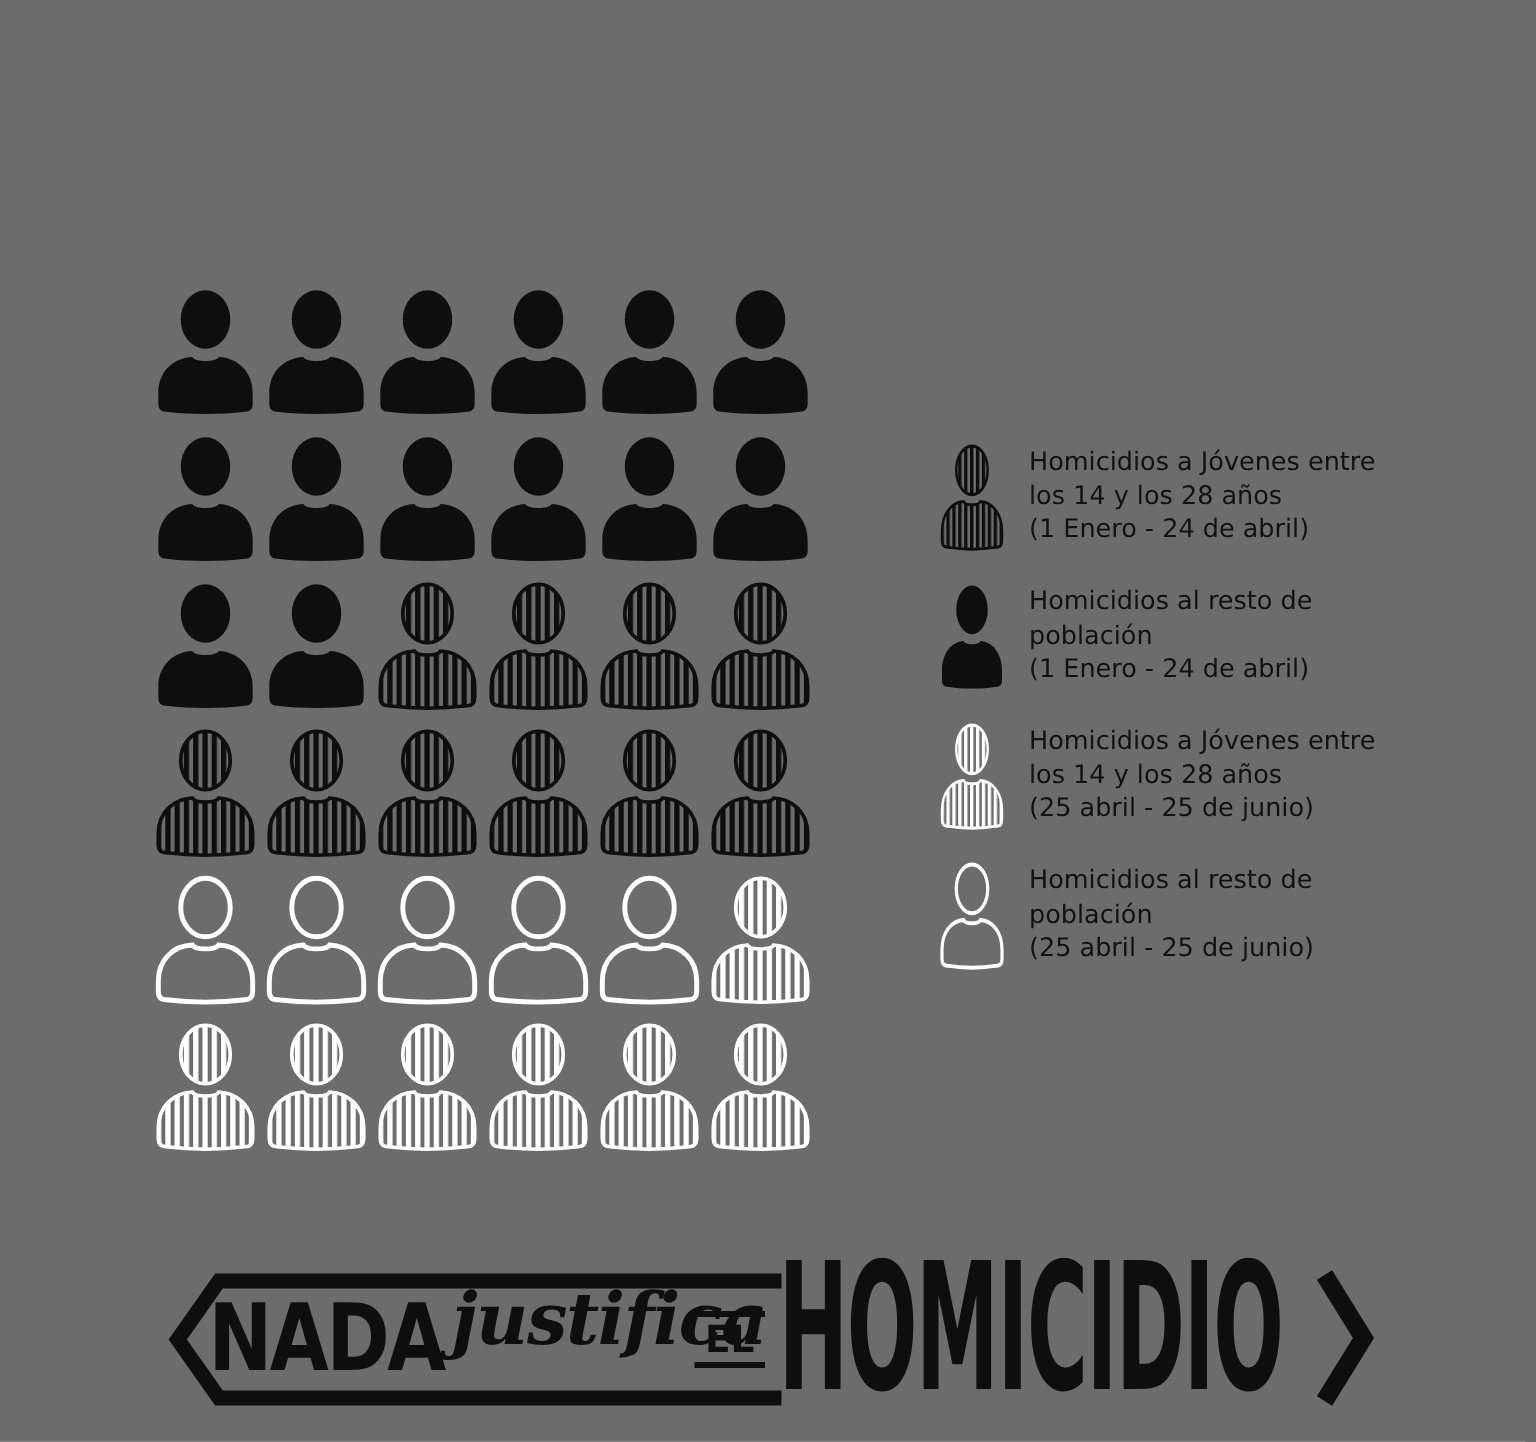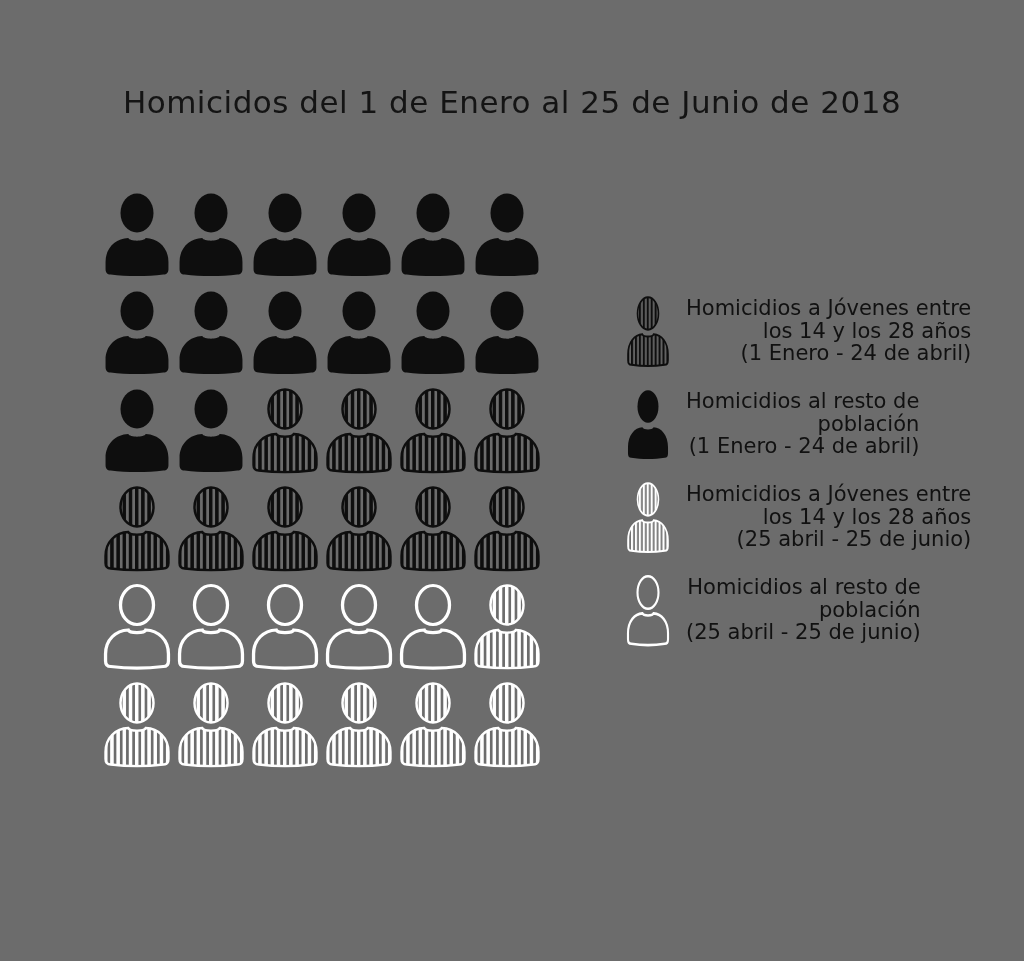--- a/index.html
+++ b/index.html
@@ -40,23 +40,22 @@
   .person{width:66px;height:84px;}
 
   
   .legend{
     position:absolute;left:627px;top:296px;
     display:flex;flex-direction:column;gap:23px;
   }
   .legend-item{display:flex;align-items:center;gap:17px;}
   .legend-icon{width:42px;height:70px;flex:none;}
   .legend-text{
-    font-size:21px;line-height:22.5px;color:#111;
+    font-size:17px;line-height:22.5px;color:#111;
     white-space:nowrap;
-    text-align:right;
   }
   .legend-text span{display:block;}
 
   
   .logo{position:absolute;left:113px;top:846px;width:800px;height:96px;color:#0e0e0e;}
   .logo-left{position:absolute;left:0;top:2px;width:408px;height:90px;}
   .logo-frame{position:absolute;left:0;top:0;width:408px;height:90px;}
   .logo-nada{
     position:absolute;left:26px;top:13px;
     font-weight:bold;font-size:62px;line-height:1;letter-spacing:-2px;
@@ -95,21 +94,20 @@
       <pattern id="stripes-light" width="6" height="12" patternUnits="userSpaceOnUse">
         <rect id="stripe-light-rect" width="3.4" height="12" fill="#ffffff"></rect>
       </pattern>
       <g id="person-shape">
         <ellipse cx="32" cy="21" rx="16" ry="19.5"></ellipse>
         <path d="M 6.5 82.5 C 3 82.5 1.5 80.5 1.5 77 L 1.5 70 C 1.5 55.5 11.5 46.5 23.5 46 C 25 49.5 39 49.5 40.5 46 C 52.5 46.5 62.5 55.5 62.5 70 L 62.5 77 C 62.5 80.5 61 82.5 57.5 82.5 C 42 84.5 22 84.5 6.5 82.5 Z"></path>
       </g>
     </defs>
   </svg>
 
-  <div class="hdr-sub">Homicidos del 1 de Enero al 25 de Junio de 2018</div>
 
   <div class="grid">
       <svg viewBox="0 0 64 84" preserveAspectRatio="none" class="person">
         <use href="#person-shape" xlink:href="#person-shape" fill="#0e0e0e" stroke="none"></use>
       </svg>
       <svg viewBox="0 0 64 84" preserveAspectRatio="none" class="person">
         <use href="#person-shape" xlink:href="#person-shape" fill="#0e0e0e" stroke="none"></use>
       </svg>
       <svg viewBox="0 0 64 84" preserveAspectRatio="none" class="person">
         <use href="#person-shape" xlink:href="#person-shape" fill="#0e0e0e" stroke="none"></use>
@@ -251,14 +249,28 @@
           <use href="#person-shape" xlink:href="#person-shape" fill="none" stroke="#ffffff" stroke-width="3.2"></use>
         </svg>
       <div class="legend-text">
         <span>Homicidios al resto de</span>
         <span>población</span>
         <span>(25 abril - 25 de junio)</span>
       </div>
     </div>
   </div>
 
+  <div class="logo">
+    <div class="logo-left">
+      <svg class="logo-frame" viewBox="0 0 408 90" preserveAspectRatio="none">
+        <path d="M408 6 H33 L5.5 45 L33 84 H408" fill="none" stroke="#0e0e0e" stroke-width="10"></path>
+      </svg>
+      <span class="logo-nada">NADA</span>
+      <span class="logo-justifica">justifica</span>
+      <span class="logo-el">EL</span>
+    </div>
+    <span class="logo-homicidio">HOMICIDIO</span>
+    <svg class="logo-rbracket" viewBox="0 0 40 96">
+      <path d="M8 6 L34 48 L8 90" fill="none" stroke="#0e0e0e" stroke-width="12"></path>
+    </svg>
+  </div>
 
 </div>
 
 </body></html>

